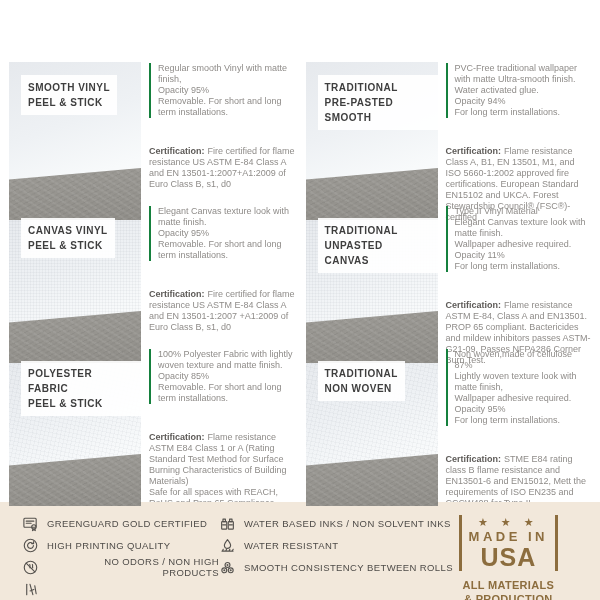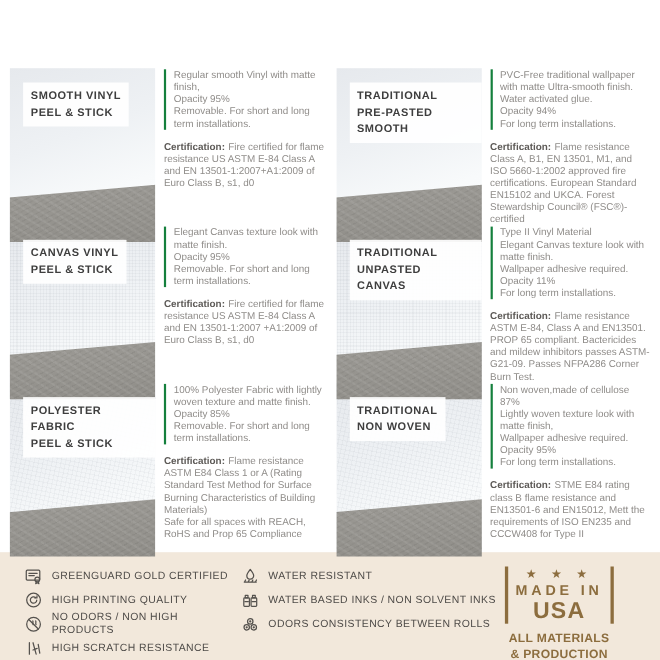--- a/index.html
+++ b/index.html
@@ -34,39 +34,39 @@
              repeating-linear-gradient(-24deg, rgba(0,0,0,0.06) 0 1px, transparent 1px 4px),
              linear-gradient(180deg,#9a9893 0%, #8f8d88 40%, #8a8883 100%); }
 
   .tile-label { position:absolute; top:13px; left:12px; z-index:2;
                 background:rgba(255,255,255,0.92); padding:5px 7px;
                 font-size:10px; font-weight:bold; letter-spacing:0.5px; line-height:1.5;
                 color:#3e3e3e; white-space:pre-line; }
 
   .info { flex:1; font-size:9px; line-height:1.22; color:#8f8c89; padding-top:1px; }
   .desc { border-left:2px solid #15803d; padding-left:7px; white-space:pre-line; }
-  .cert { margin-top:10px; white-space:pre-line; }
+  .cert { margin-top:28px; white-space:pre-line; }
   .cert-label { font-weight:bold; color:#5d5a57; margin-right:3px; }
 
   .footer { position:absolute; left:0; right:0; top:502px; bottom:0; background:#f2e8db;
             display:flex; align-items:flex-start; padding:13px 0 0 22px; }
-  .feat-col { display:flex; flex-direction:column; gap:6px; }
+  .feat-col { display:flex; flex-direction:column; gap:6px;text-align:right; }
   .feat-col.left  { width:212px; }
   .feat-col.middle{ width:258px; }
   .feat { display:flex; align-items:center; gap:8px; height:16px;
           color:#4e4b48; font-size:9.5px; letter-spacing:0.4px; }
   .feat svg { width:17px; height:17px; stroke:#55524e; fill:none;
               stroke-width:1.2; stroke-linecap:round; stroke-linejoin:round; flex:0 0 17px; }
 
   .badge { margin-left:auto; margin-right:42px; text-align:center; color:#8c6d3e; padding-top:0; }
   .usa-box { display:inline-block; border-left:3px solid #8c6d3e; border-right:3px solid #8c6d3e;
              padding:1px 7px; }
   .stars   { font-size:11px; letter-spacing:5px; line-height:1.1; white-space:nowrap; }
   .made-in { font-size:13px; font-weight:bold; letter-spacing:3.5px; margin-top:1px; white-space:nowrap; }
-  .usa     { font-size:21px; font-weight:bold; letter-spacing:1px; line-height:1.0; margin-top:1px; }
+  .usa     { font-size:25px; font-weight:bold; letter-spacing:1px; line-height:1.0; margin-top:1px; }
   .badge-sub { margin-top:8px; font-size:11px; font-weight:bold; line-height:1.25;
                letter-spacing:0.3px; white-space:pre-line; }
 </style>
 </head>
 <body>
 
 <div class="page">
 
 
   <div class="grid">
@@ -189,52 +189,51 @@
             <path d="M4.4 4.4l9.2 9.2"></path>
             <path d="M8.2 5.8c.9 1.3-.5 2.2.4 3.6M11 5.8c.9 1.3-.5 2.2.4 3.6"></path>
           </svg>
         <span>NO ODORS / NON HIGH PRODUCTS</span>
       </div>
       <div class="feat">
         <svg viewBox="0 0 18 18">
             <path d="M5 3.5v11"></path>
             <path d="M8.5 3.5l3 11M13.5 5l1.5 8.5M12.5 9l-4 1.5"></path>
           </svg>
-        <span>HIGH SCRATCH RESISTANCE</span>
       </div>
     </div>
 
     <div class="feat-col middle">
-      <div class="feat">
-        <svg viewBox="0 0 18 18">
-            <path d="M9 2.8c2 2.6 3.3 4.3 3.3 6a3.3 3.3 0 1 1-6.6 0c0-1.7 1.3-3.4 3.3-6z"></path>
-            <path d="M3.2 15h11.6M4.5 13l-1 2M8 13l-1 2M11.5 13l-1 2M15 13l-1 2"></path>
-          </svg>
-        <span>WATER RESISTANT</span>
-      </div>
       <div class="feat">
         <svg viewBox="0 0 18 18">
             <rect x="2.8" y="7" width="5.4" height="8" rx="0.8"></rect>
             <rect x="4.2" y="4.4" width="2.6" height="2.6"></rect>
             <rect x="9.8" y="7" width="5.4" height="8" rx="0.8"></rect>
             <rect x="11.2" y="4.4" width="2.6" height="2.6"></rect>
             <path d="M3.8 10.4h3.4M10.8 10.4h3.4"></path>
           </svg>
         <span>WATER BASED INKS / NON SOLVENT INKS</span>
+      </div>
+      <div class="feat">
+        <svg viewBox="0 0 18 18">
+            <path d="M9 2.8c2 2.6 3.3 4.3 3.3 6a3.3 3.3 0 1 1-6.6 0c0-1.7 1.3-3.4 3.3-6z"></path>
+            <path d="M3.2 15h11.6M4.5 13l-1 2M8 13l-1 2M11.5 13l-1 2M15 13l-1 2"></path>
+          </svg>
+        <span>WATER RESISTANT</span>
       </div>
       <div class="feat">
         <svg viewBox="0 0 18 18">
             <circle cx="9" cy="6.3" r="2.6"></circle>
             <circle cx="5.6" cy="12" r="2.6"></circle>
             <circle cx="12.4" cy="12" r="2.6"></circle>
             <circle cx="9" cy="6.3" r="0.5"></circle>
             <circle cx="5.6" cy="12" r="0.5"></circle>
             <circle cx="12.4" cy="12" r="0.5"></circle>
           </svg>
-        <span>ODORS CONSISTENCY BETWEEN ROLLS</span>
+        <span>SMOOTH CONSISTENCY BETWEEN ROLLS</span>
       </div>
     </div>
 
     <div class="badge">
       <div class="usa-box">
         <div class="stars">★ ★ ★</div>
         <div class="made-in">MADE IN</div>
         <div class="usa">USA</div>
       </div>
       <div class="badge-sub">ALL MATERIALS

